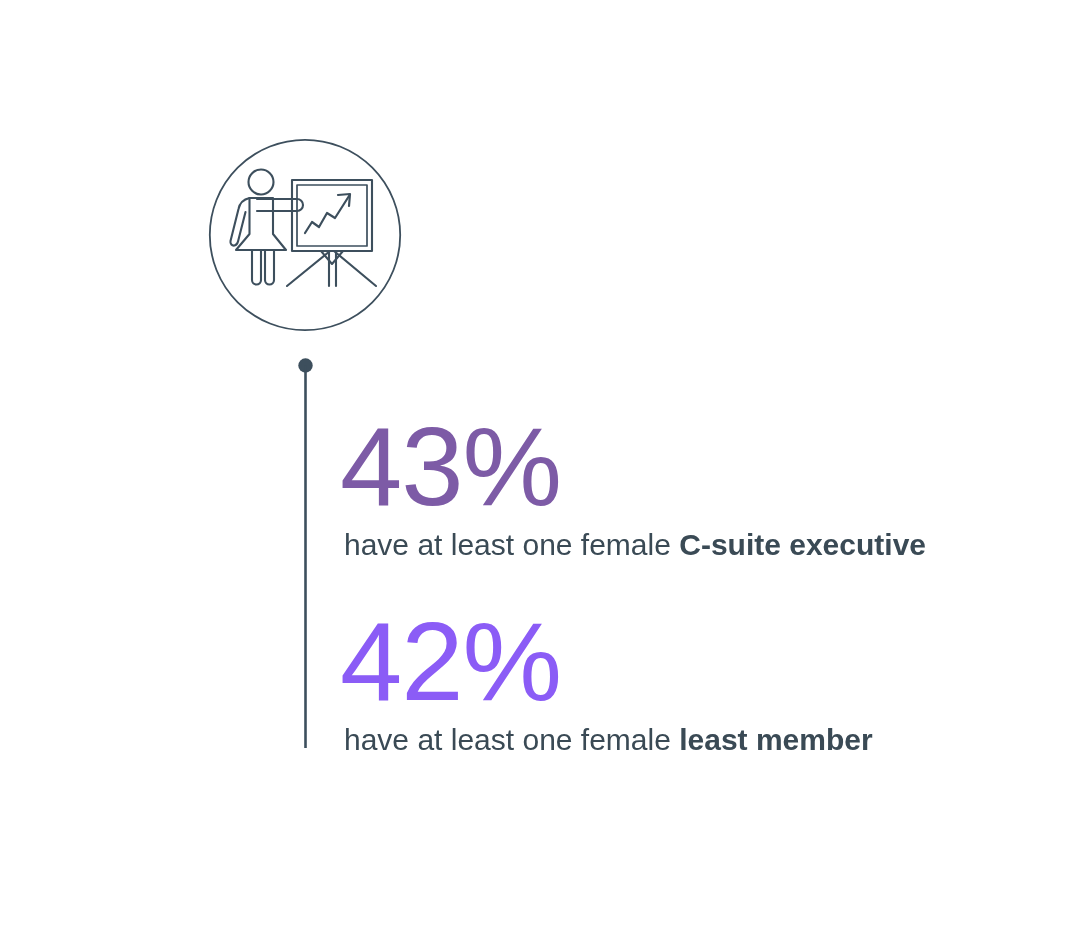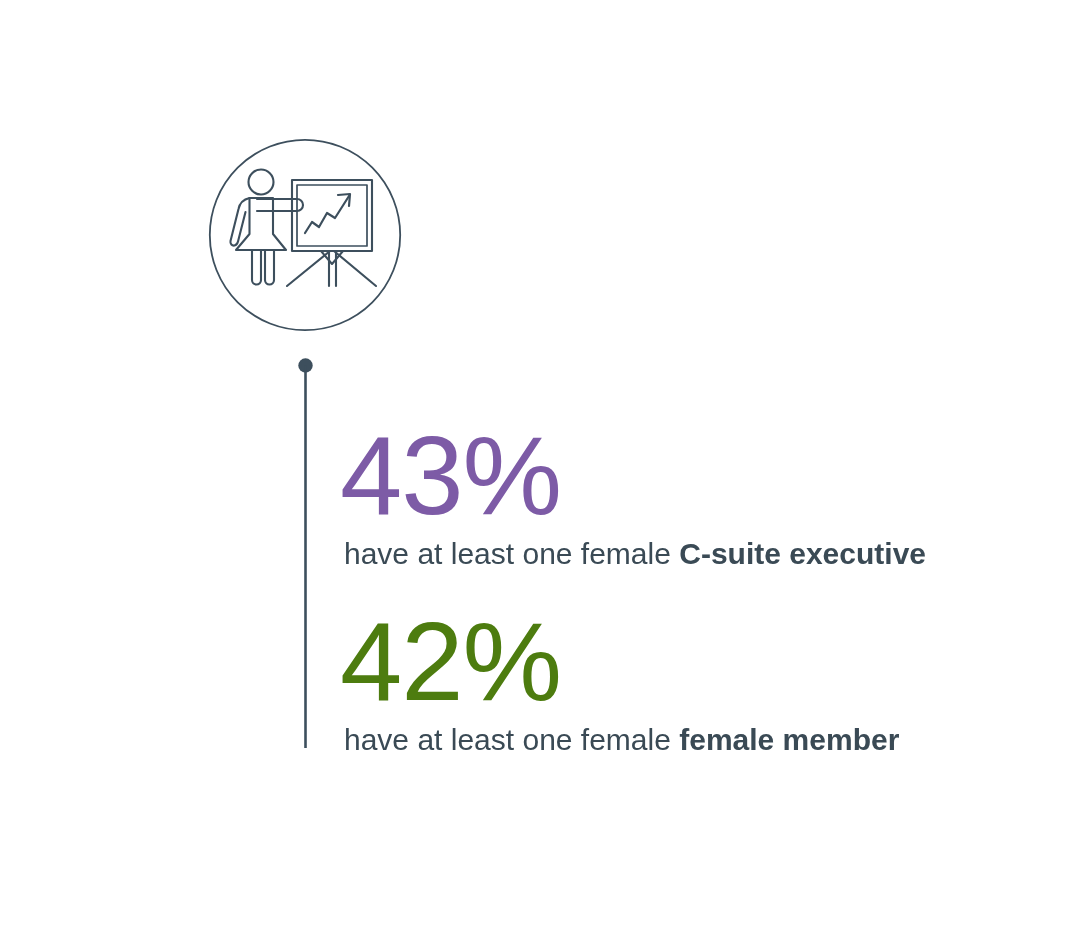--- a/index.html
+++ b/index.html
@@ -46,35 +46,35 @@
     display: block;
     width: 20px;
     height: 396px;
   }
 
   
   .stat-block {
     position: absolute;
     left: 340px;
   }
-  .stat-block.stat-1 { top: 420px; }
+  .stat-block.stat-1 { top: 411px; }
   .stat-block.stat-2 { top: 606px; }
 
   .stat-value {
     font-family: "Liberation Sans", sans-serif;
     font-size: 112px;
     font-weight: 300;
     line-height: 1.0;
     letter-spacing: -1px;
     margin: 0;
     padding: 0;
     white-space: nowrap;
   }
   .stat-value.purple { color: #7d5ba6; }
-  .stat-value.teal   { color: #4d7c0f; }
+  .stat-value.teal   { color: #8b5cf6; }
 
   .stat-caption {
     font-family: "Liberation Sans", sans-serif;
     font-size: 30px;
     font-weight: 400;
     color: #3a4a55;
     line-height: 1.2;
     margin: 4px;
     padding: 0;
     white-space: nowrap;
@@ -134,17 +134,17 @@
   <div class="stat-block stat-1">
     <div class="stat-value purple">43%</div>
     <div class="stat-caption">
       <span class="lead">have at least one female</span><span class="emph">C-suite executive</span>
     </div>
   </div>
 
   <div class="stat-block stat-2">
     <div class="stat-value teal">42%</div>
     <div class="stat-caption">
-      <span class="lead">have at least one female</span><span class="emph">female member</span>
+      <span class="lead">have at least one female</span><span class="emph">least member</span>
     </div>
   </div>
 
 </div>
 
 </body></html>

